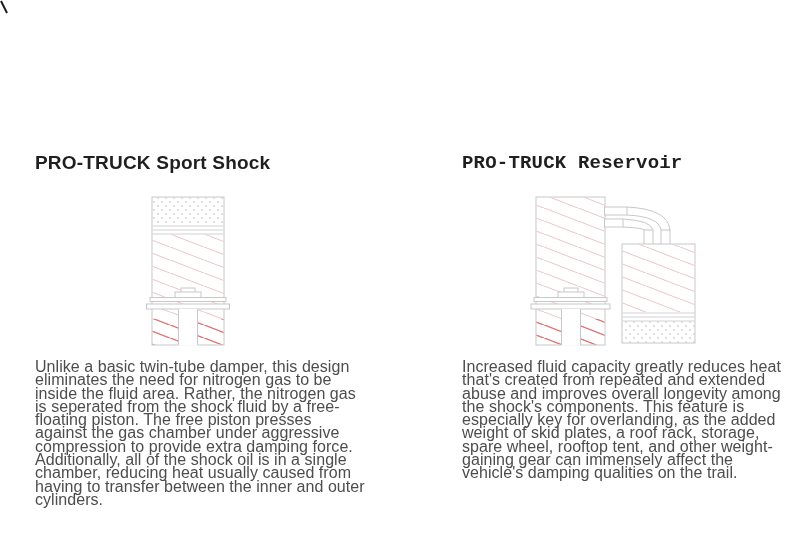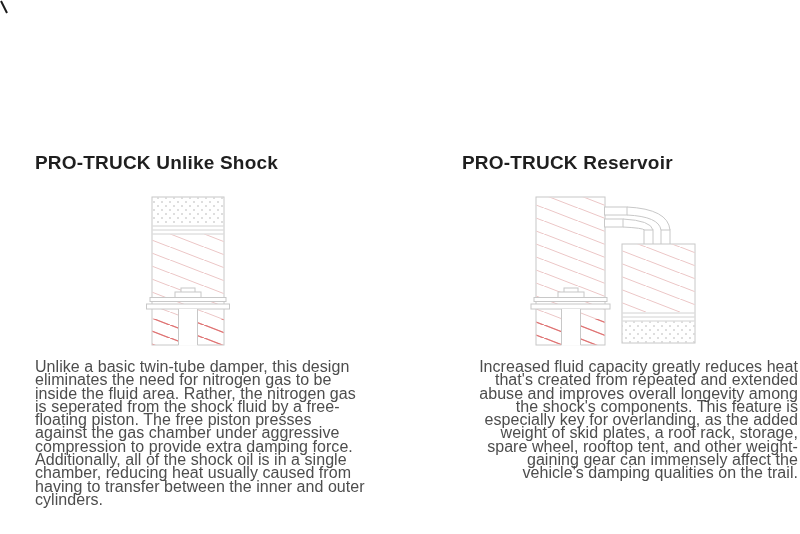--- a/index.html
+++ b/index.html
@@ -6,45 +6,45 @@
     --background:#ffffff; --heading-text:#1f1f1f; --body-text:#4d4d4d;
     --diagram-outline:#c8c8c8; --hatch-pink:#ecc6c6; --hatch-red-accent:#e07272;
     --stipple-gray:#b3b3b3; --divider-line:#d2d2d2; --corner-mark:#1a1a1a;
   }
   html,body{margin:0;padding:0;background:var(--background);}
   .page{position:relative;width:800px;height:534px;overflow:hidden;
         background:var(--background);font-family:"Liberation Sans",sans-serif;}
   .title{position:absolute;top:150px;margin:0;font-size:19px;line-height:26px;
          font-weight:700;color:var(--heading-text);letter-spacing:.2px;}
   .title-left{left:35px;}
-  .title-right{left:462px;}
+  .title-right{left:462px;font-family:Liberation Mono, monospace;}
   .desc{position:absolute;top:360px;margin:0;font-size:16px;line-height:13.3px;
         color:var(--body-text);letter-spacing:.05px;}
   .desc-left{left:35px;width:331px;}
-  .desc-right{left:462px;width:336px;text-align:right;}
+  .desc-right{left:462px;width:336px;}
   svg.diagram{position:absolute;overflow:visible;}
   .svg-left{left:140px;top:192px;}
   .svg-right{left:520px;top:192px;}
   .outline-fill{fill:#ffffff;stroke:var(--diagram-outline);stroke-width:1;}
   .part{fill:#ffffff;stroke:var(--diagram-outline);stroke-width:1;}
   .ol-nf{fill:none;stroke:var(--diagram-outline);stroke-width:1;}
   .divline{stroke:var(--divider-line);stroke-width:1;}
   .corner{position:absolute;left:0;top:0;}
 </style>
 </head>
 <body>
 
 <div class="page">
 
   <svg class="corner" width="12" height="16">
     <line x1="1" y1="1" x2="7" y2="13" stroke="var(--corner-mark)" stroke-width="2"></line>
   </svg>
 
   <section>
-    <h1 class="title title-left">PRO-TRUCK Unlike Shock</h1>
+    <h1 class="title title-left">PRO-TRUCK Sport Shock</h1>
 
     <svg class="diagram svg-left" width="100" height="158" viewBox="140 192 100 158">
       <defs>
         <pattern id="hatch" width="34" height="13" patternUnits="userSpaceOnUse">
           <path d="M-1,-0.5 L35,13.5" fill="none" stroke-width="1" style="stroke:var(--hatch-pink)"></path>
         </pattern>
         <pattern id="hatch-red" width="34" height="13" patternUnits="userSpaceOnUse">
           <path d="M-1,-0.5 L35,13.5" fill="none" stroke-width="1.3" style="stroke:var(--hatch-red-accent)"></path>
         </pattern>
         <pattern id="dots" width="8" height="8" patternUnits="userSpaceOnUse">

